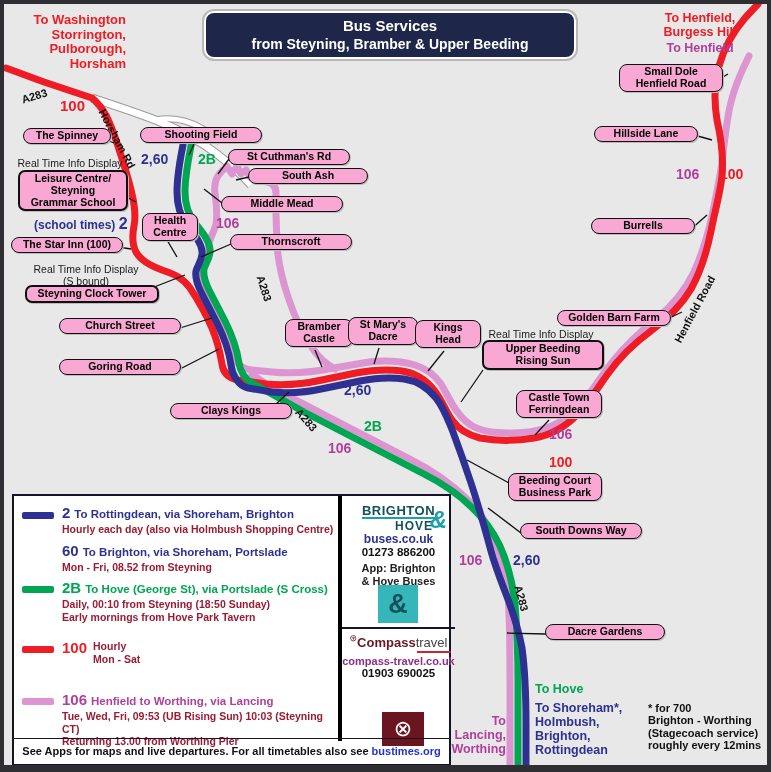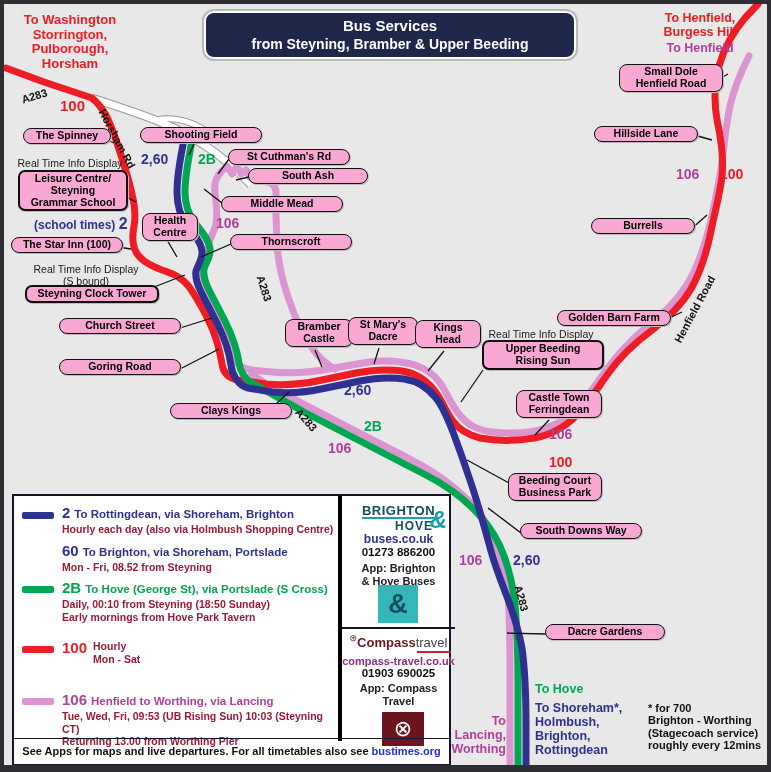--- a/index.html
+++ b/index.html
@@ -101,21 +101,21 @@
       <line x1="686" y1="226" x2="703" y2="211"></line>
       <line x1="661" y1="316" x2="678" y2="308"></line>
     </g>
   </svg>
 
   <div id="title">
     <div class="t1">Bus Services</div>
     <div class="t2">from Steyning, Bramber &amp; Upper Beeding</div>
   </div>
 
-  <div class="lbl red" style="left:10px;top:9px;width:112px;font-size:13px;text-align:center">To Washington
+  <div class="lbl red" style="left:10px;top:9px;width:112px;font-size:13px;text-align:right">To Washington
 Storrington,
 Pulborough,
 Horsham</div>
   <div class="lbl red" style="left:648px;top:7px;width:96px;font-size:12.5px;text-align:center">To Henfield,
 Burgess Hill</div>
   <div class="lbl pink" style="left:648px;top:37px;width:96px;font-size:12.5px;text-align:center">To Henfield</div>
   <div class="lbl green" style="left:531px;top:678px;width:70px;font-size:12.5px">To Hove</div>
   <div class="lbl blue" style="left:531px;top:697px;width:100px;font-size:12.5px">To Shoreham*,
 Holmbush,
 Brighton,
@@ -235,22 +235,20 @@
 &amp; Hove Buses</div>
         <div id="bh-icon">&amp;</div>
       </div>
       <div id="cp">
         <div id="cp-logo">
           <span id="cp-mark">⊛</span><span class="c1">Compass</span><span class="c2">travel</span>
           <div id="cp-tag"></div>
         </div>
         <div class="site2">compass-travel.co.uk</div>
         <div class="phone">01903 690025</div>
-        <div class="applbl" style="margin-top:3px">App: Compass
-Travel</div>
         <div id="cp-icon">⊗</div>
       </div>
     </div>
 
     <div id="legnote">
       <span>See Apps for maps and live departures. For all timetables also see </span><span style="color:#2233cc">bustimes.org</span>
     </div>
   </div>
 
 </div>

